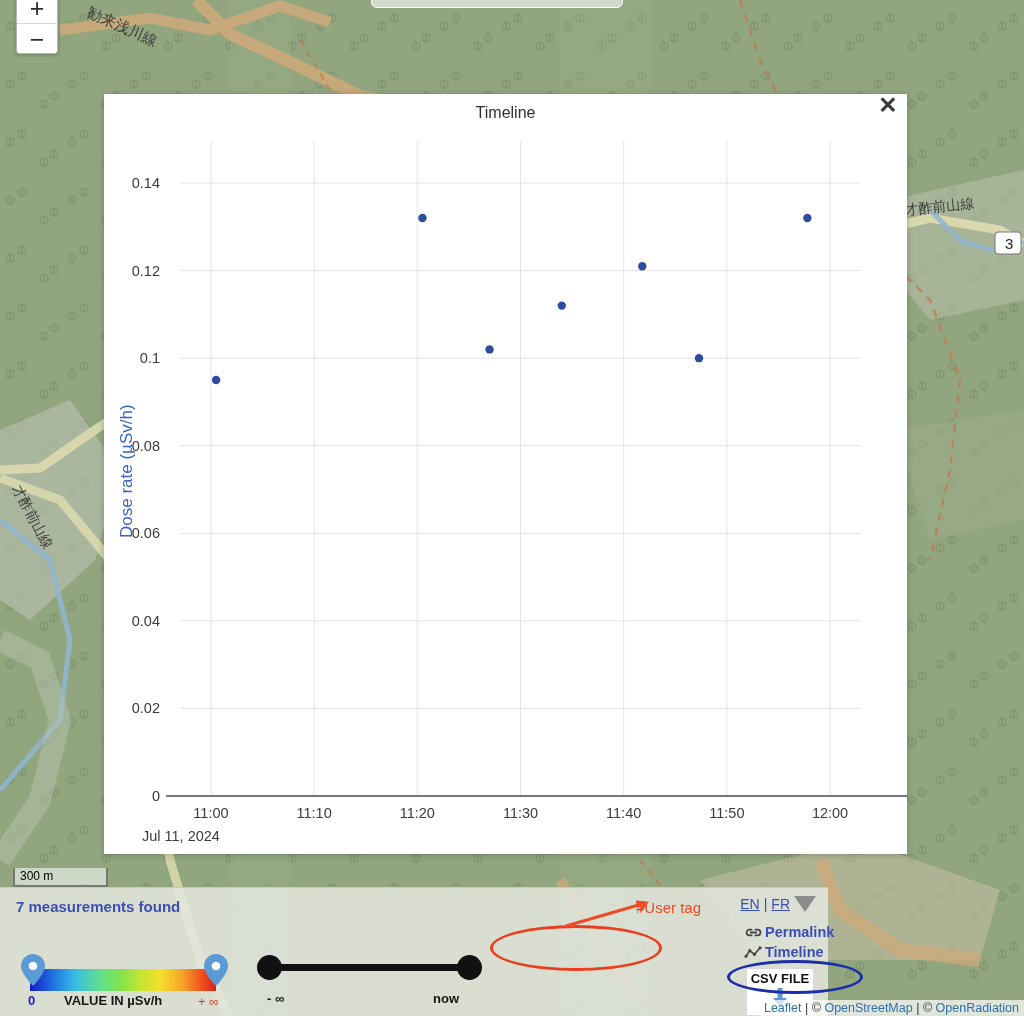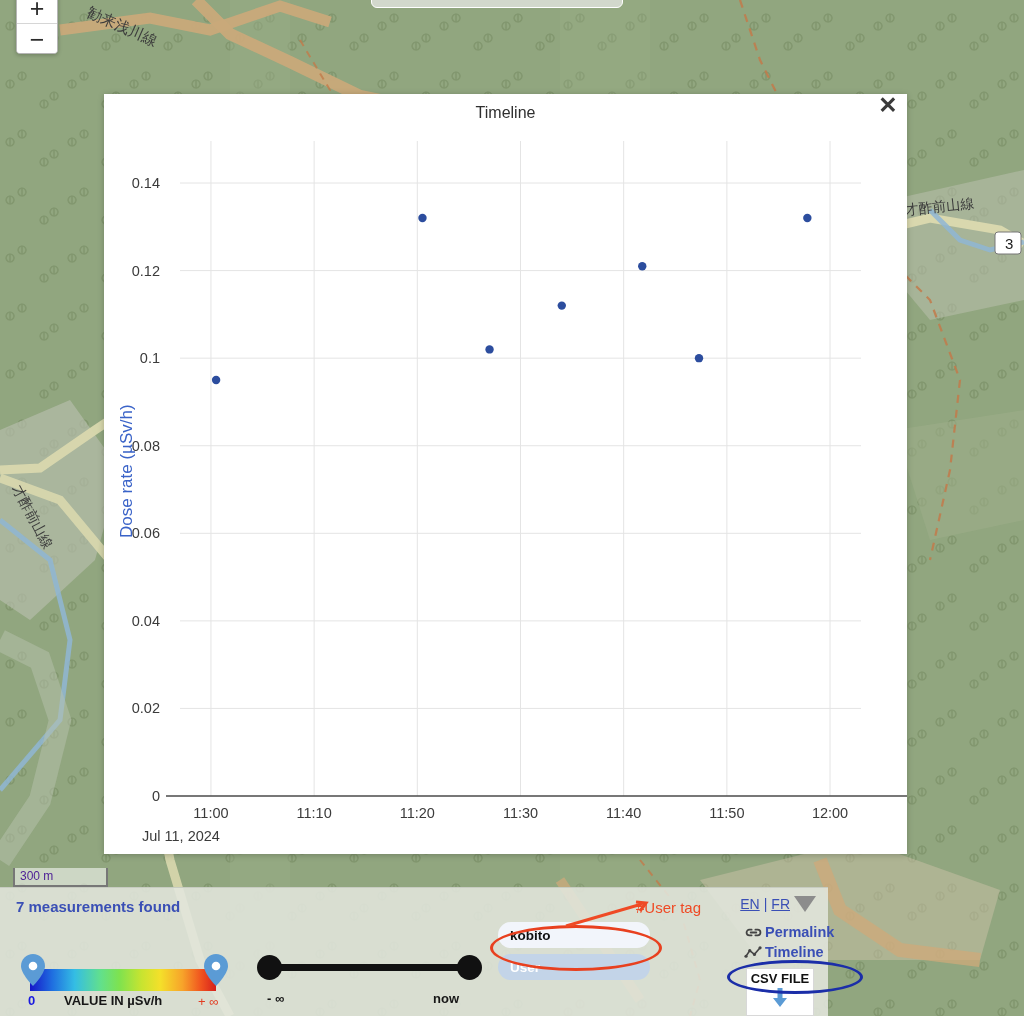--- a/index.html
+++ b/index.html
@@ -66,21 +66,21 @@
   
   #scale-bar {
     position: absolute;
     left: 13px; bottom: 129px;
     min-width: 95px;
     padding: 1px 11px 2px 5px;
     background: rgba(255,255,255,.55);
     border: 2px solid #777;
     border-top: none;
     font-size: 12px;
-    color: #4c1d95;
+    color: #000000;
     z-index: 35;
     font-family: "Liberation Sans", sans-serif;
   }
 
   
   #timeline-dialog {
     position: absolute;
     left: 104px; top: 94px;
     width: 803px; height: 760px;
     background: #ffffff;
@@ -470,24 +470,20 @@
     </div>
 
     <div id="time-slider">
       <div id="time-track"></div>
       <div class="time-handle" id="time-handle-left"></div>
       <div class="time-handle" id="time-handle-right"></div>
       <div id="time-min">- ∞</div>
       <div id="time-max">now</div>
     </div>
 
-    <div id="filter-fields">
-      <input id="tag-field" class="pill-field" type="text" value="kobito" style="">
-      <input id="user-field" class="pill-field" type="text" placeholder="User" style="">
-    </div>
 
     <div id="link-group">
       <div class="app-link">
         <svg width="19" height="15" viewBox="0 0 20 16">
           <g fill="none" stroke="#444" stroke-width="1.9" stroke-linecap="round">
             <path d="M8 5 H5.6 A3 3 0 0 0 5.6 11 H8"></path>
             <path d="M12 5 H14.4 A3 3 0 0 1 14.4 11 H12"></path>
             <path d="M7 8 H13"></path>
           </g>
         </svg>
@@ -522,14 +518,23 @@
 
   <div id="tag-annotation"></div>
   <svg id="tag-annotation-arrow" width="90" height="30">
     <line x1="82" y1="4" x2="6" y2="26" stroke="#ef4a25" stroke-width="3"></line>
     <polyline points="76,2 86,3 80,11" fill="none" stroke="#ef4a25" stroke-width="3"></polyline>
   </svg>
   <div id="tag-annotation-label">#User tag</div>
 
   <div id="timeline-annotation"></div>
 
+  <div id="attribution">
+    <a>Leaflet</a>
+    <span>|</span>
+    <span>©</span>
+    <a>OpenStreetMap</a>
+    <span>|</span>
+    <span>©</span>
+    <a>OpenRadiation</a>
+  </div>
 
 </div>
 
 </body></html>

